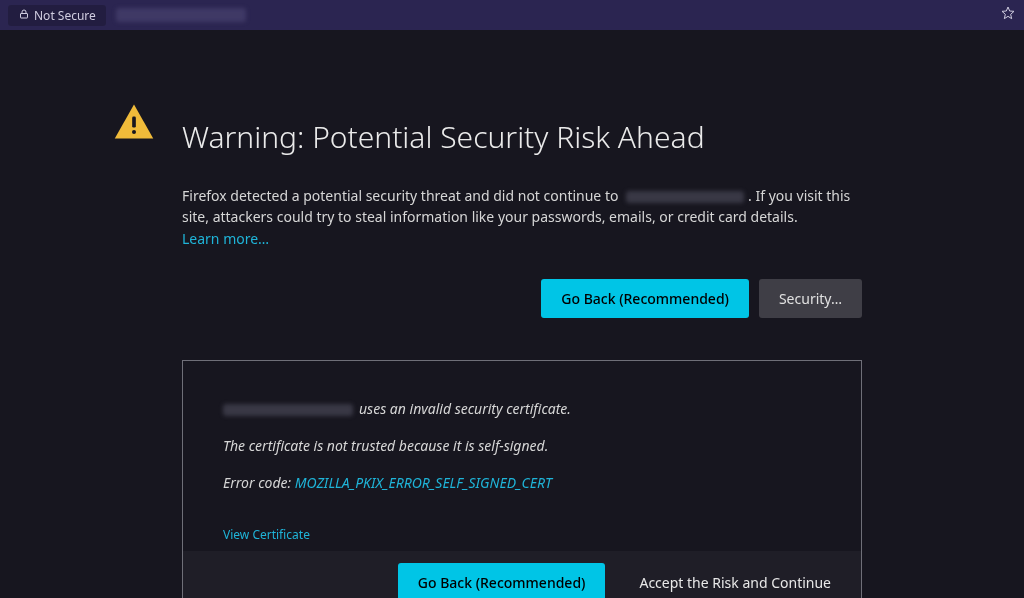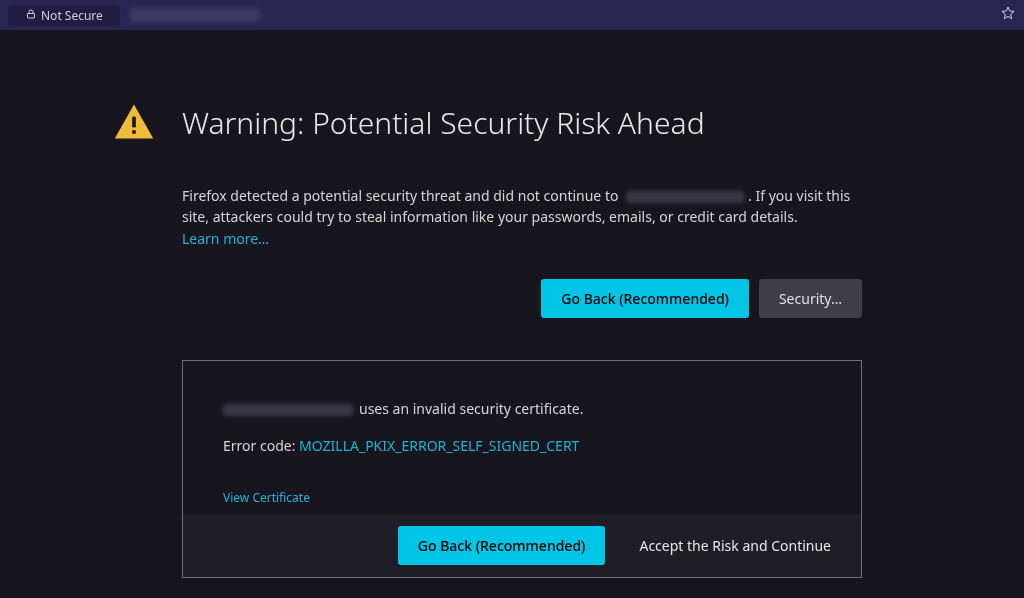--- a/index.html
+++ b/index.html
@@ -17,21 +17,21 @@
     display: flex;
     align-items: center;
     padding: 0 8px;
     gap: 6px;
   }
   .addr-pill {
     display: flex;
     align-items: center;
     gap: 4px;
     background: rgba(0,0,0,0.2);
-    padding: 2px 17px;
+    padding: 2px 10px;
     border-radius: 3px;
     font-size: 12px;
     color: #d0cde0;
   }
   .addr-blur {
     width: 130px;
     height: 14px;
     background: rgba(100,95,140,0.35);
     border-radius: 3px;
     filter: blur(2px);
@@ -46,28 +46,28 @@
   .warn-head {
     display: flex;
     align-items: flex-start;
     gap: 26px;
   }
   .tri-icon svg { width: 44px; height: 44px; }
   .title {
     font-size: 30px;
     font-weight: 300;
     color: #eaeaea;
-    margin-top: 2px;
+    margin-top: 16px;
   }
   .body-area {
     margin-left: 70px;
     width: 680px;
   }
   .desc {
-    margin-top: 36px;
+    margin-top: 28px;
     font-size: 14px;
     line-height: 1.5;
     color: #d6d6d6;
   }
   .inline-blur {
     display: inline-block;
     width: 118px;
     height: 12px;
     background: rgba(120,120,140,0.35);
     border-radius: 3px;
@@ -119,20 +119,21 @@
     background: rgba(120,120,140,0.35);
     border-radius: 3px;
     filter: blur(2px);
     vertical-align: middle;
     margin-right: 6px;
   }
   .adv-line {
     font-size: 14px;
     color: #d6d6d6;
     margin-bottom: 18px;
+    font-style: italic;
   }
   .err-code {
     color: #1fb4d8;
   }
   .view-cert {
     display: inline-block;
     margin-top: 16px;
     margin-bottom: 8px;
     color: #1fb4d8;
     font-size: 12px;
@@ -198,20 +199,21 @@
 
     <div class="btn-row">
       <button class="btn btn-primary">Go Back (Recommended)</button>
       <button class="btn btn-secondary">Security…</button>
     </div>
 
     <div class="adv-panel">
       <p class="adv-line">
         <span class="adv-blur"></span><span>uses an invalid security certificate.</span>
       </p>
+      <p class="adv-line">The certificate is not trusted because it is self-signed.</p>
       <p class="adv-line">
         <span>Error code: </span><span class="err-code">MOZILLA_PKIX_ERROR_SELF_SIGNED_CERT</span>
       </p>
       <a class="view-cert">View Certificate</a>
 
       <div class="adv-footer">
         <button class="btn btn-primary">Go Back (Recommended)</button>
         <span class="accept-link">Accept the Risk and Continue</span>
       </div>
     </div>

